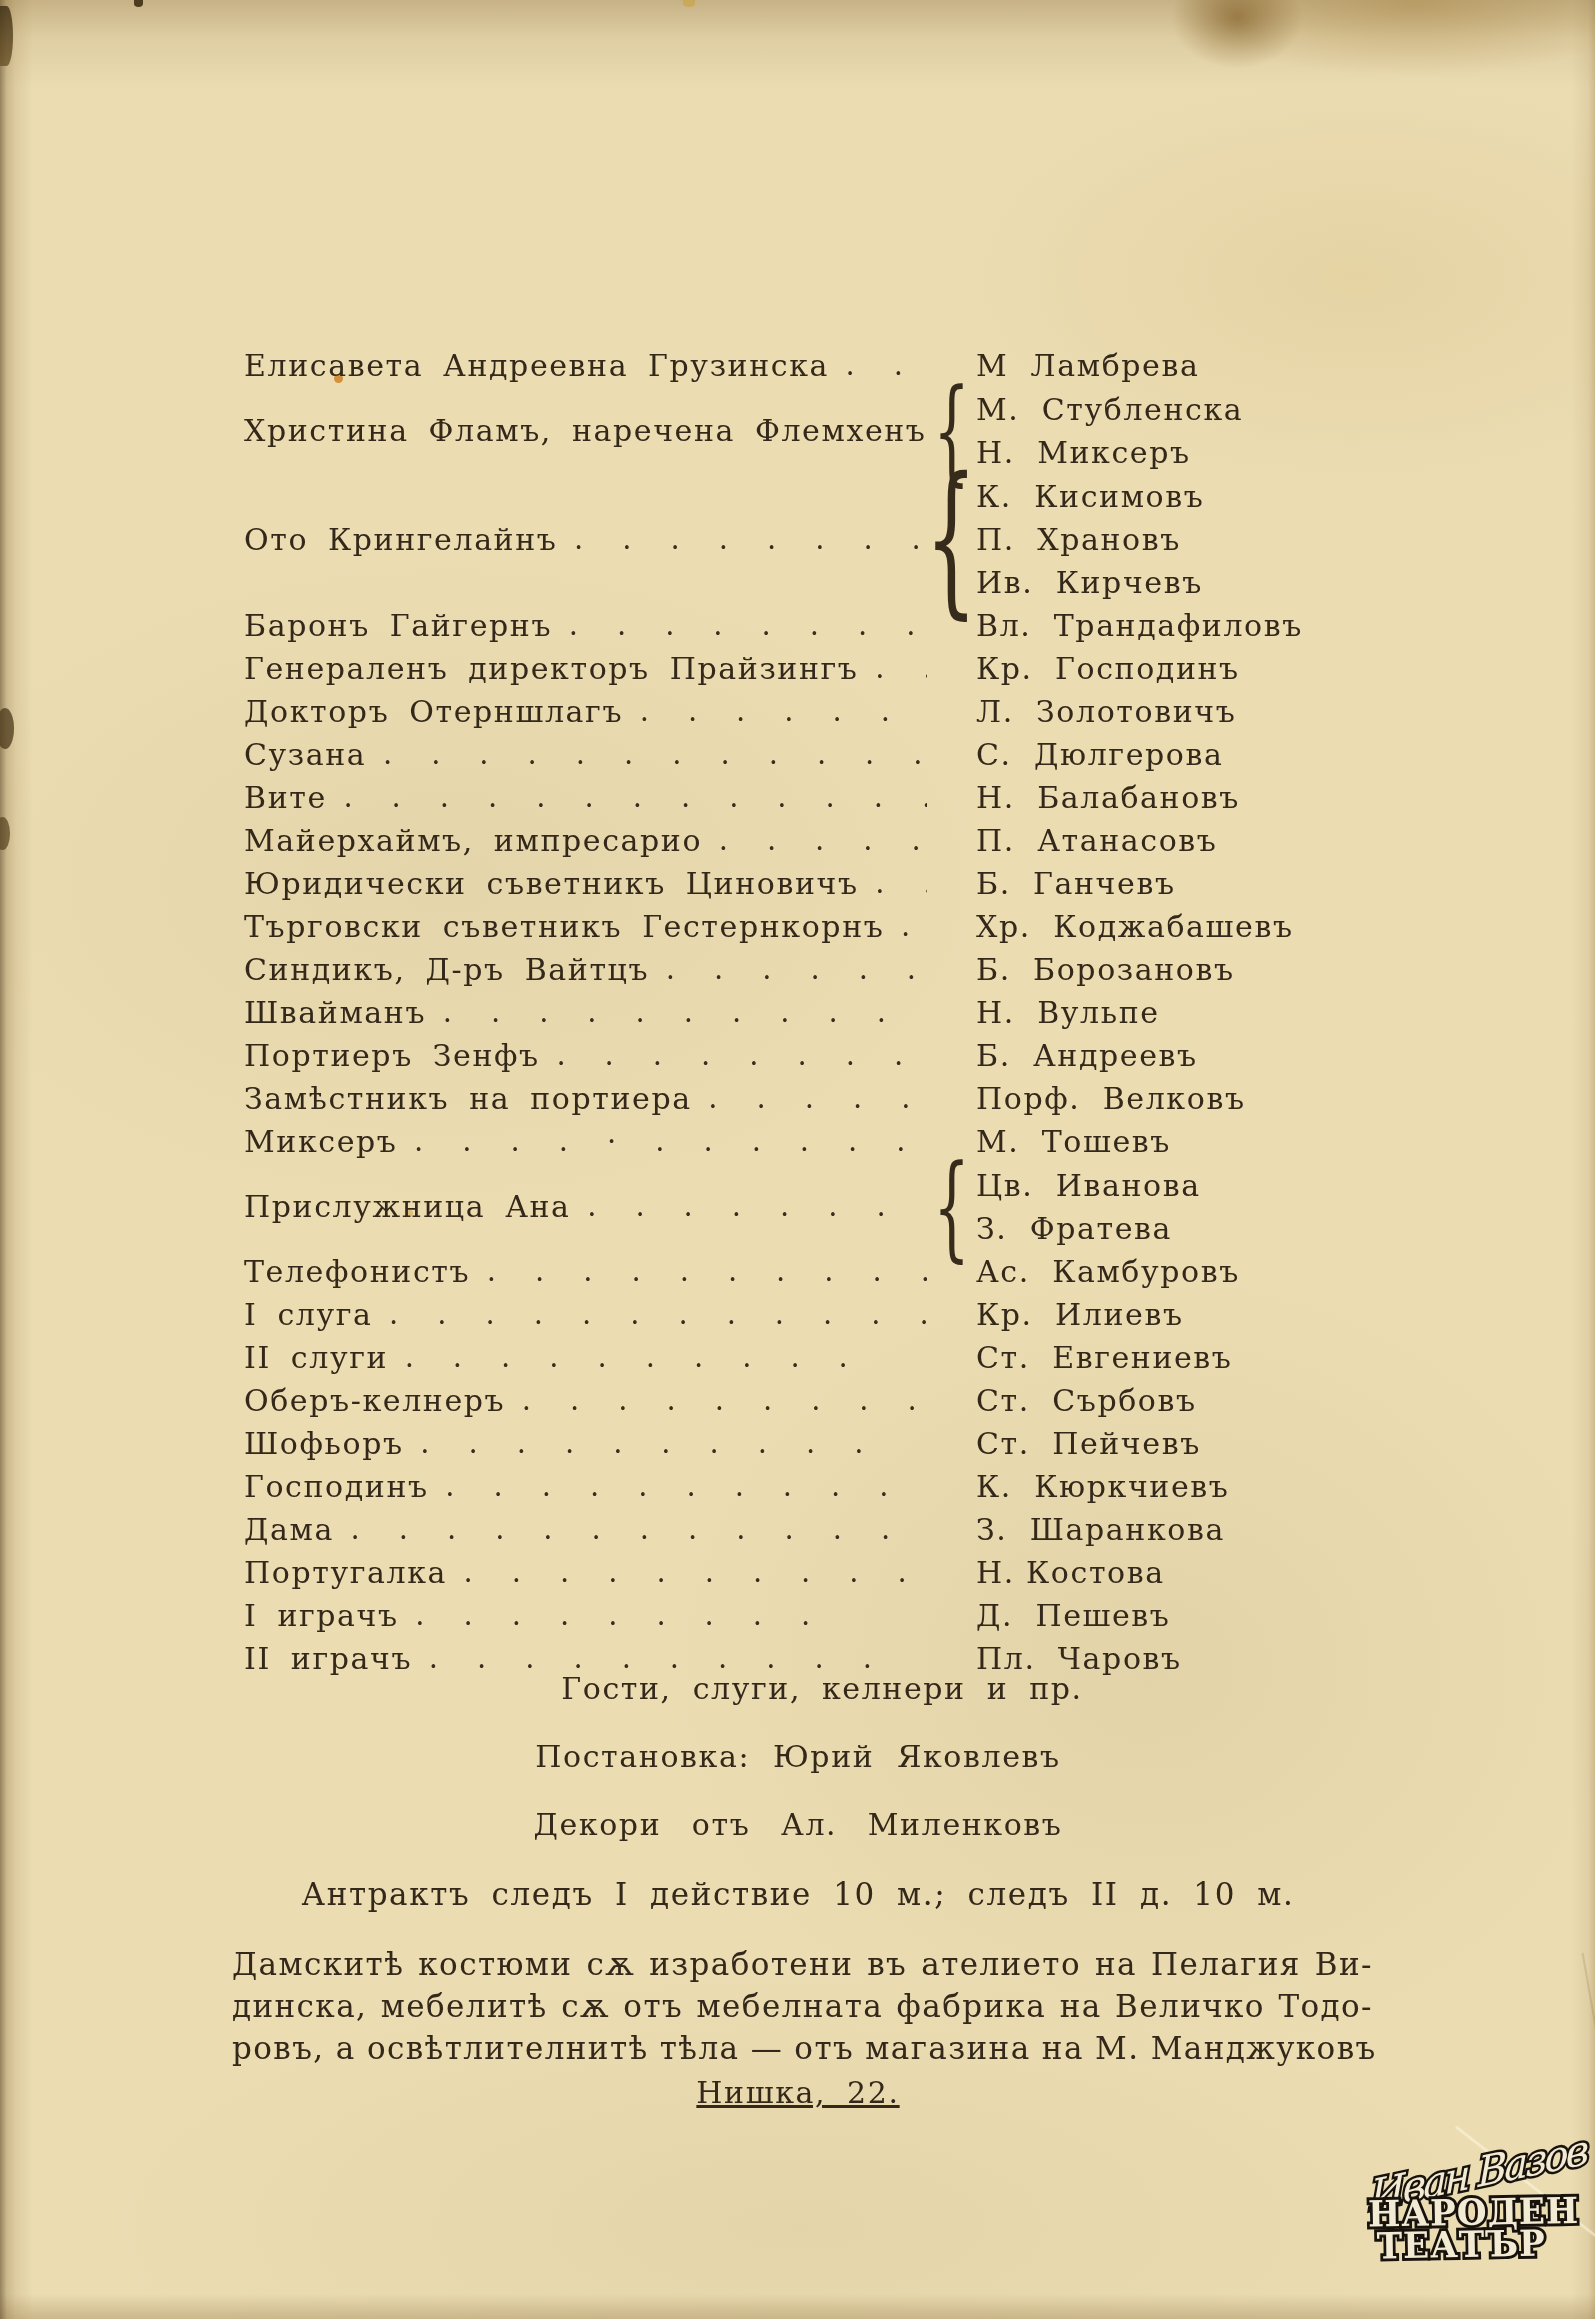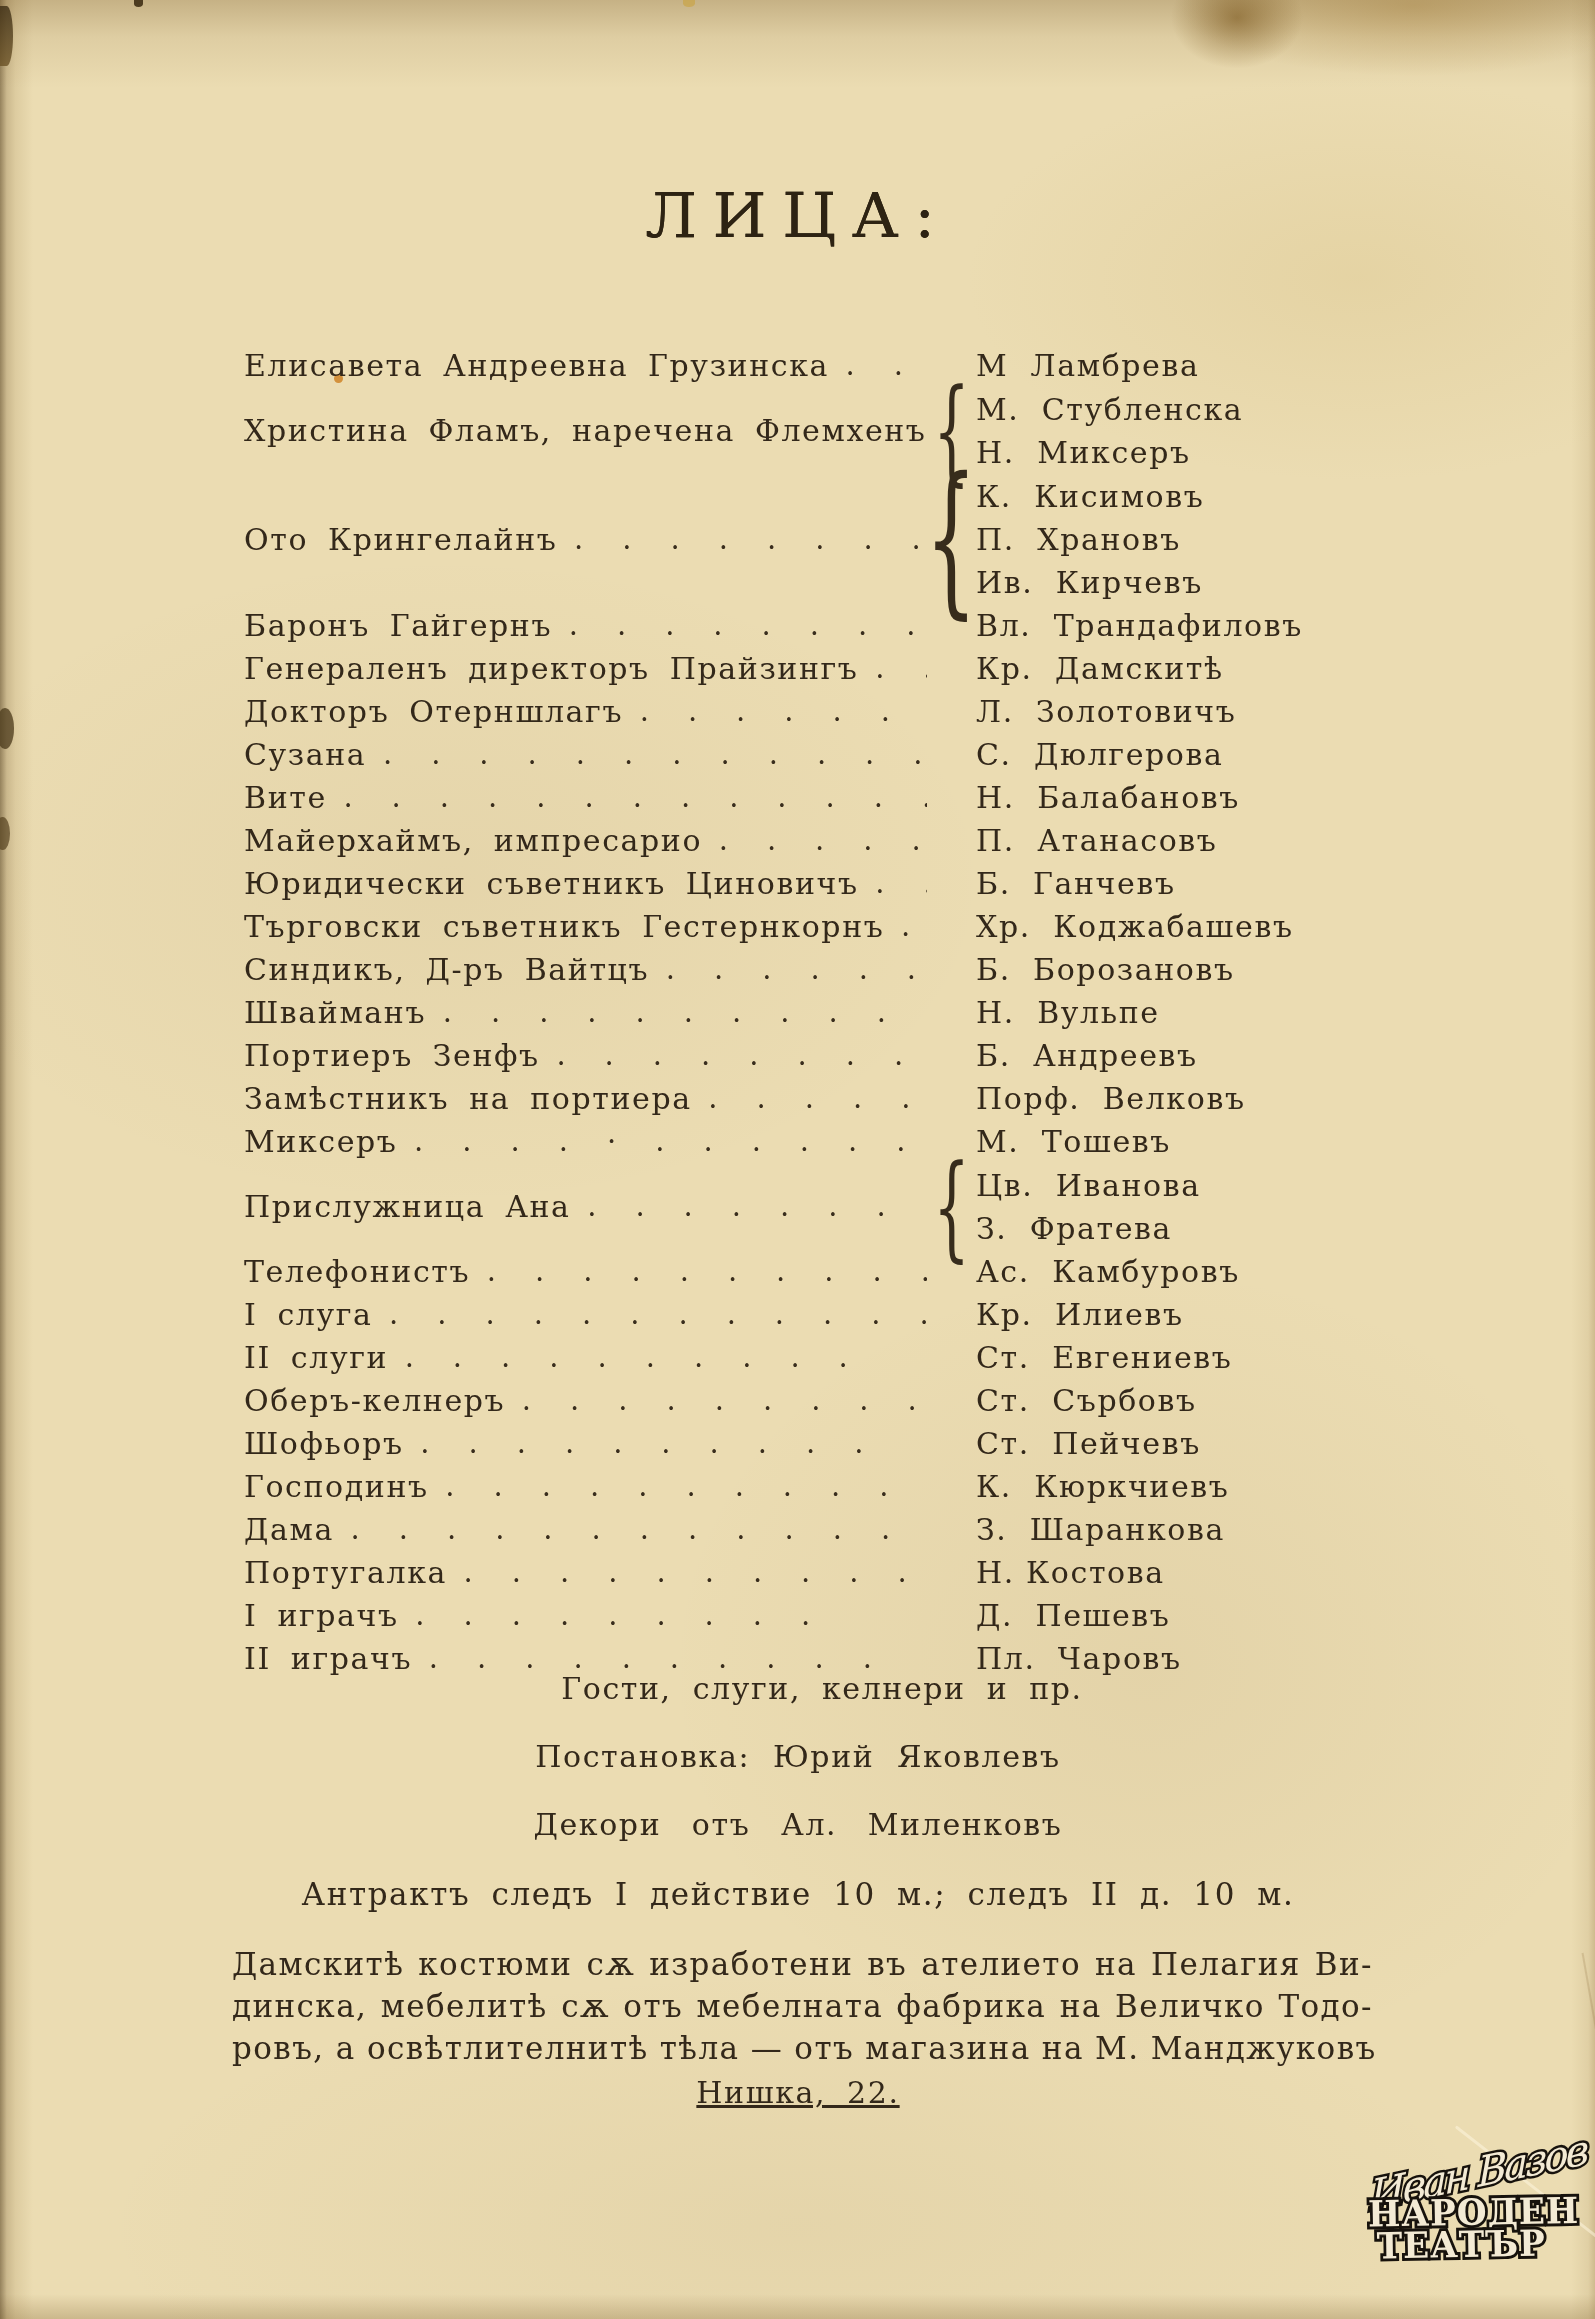--- a/index.html
+++ b/index.html
@@ -106,21 +106,20 @@
   <div class="corner-mark"></div>
   <div class="spot edge-blob1"></div>
   <div class="spot edge-blob2"></div>
   <div class="spot top-dot"></div>
   <div class="spot speck1"></div>
   <div class="spot speck2"></div>
   <div class="spot speck3"></div>
   <div class="crease"></div>
   <div class="crease2"></div>
 
-  <div class="title">ЛИЦА:</div>
 
   <div class="cast">
     <div class="cast-row">
       <div class="lead">
         <span class="role">Елисавета Андреевна Грузинска</span>
         <span class="dots">..</span>
       </div>
       <div class="brace-wrap">
         <span class="brace"></span>
       </div>
@@ -173,21 +172,21 @@
 
     <div class="cast-row">
       <div class="lead">
         <span class="role">Генераленъ директоръ Прайзингъ</span>
         <span class="dots">..</span>
       </div>
       <div class="brace-wrap">
         <span class="brace"></span>
       </div>
       <div class="actors">
-          <span class="actor">Кр.  Дамскитѣ</span>
+          <span class="actor">Кр.  Господинъ</span>
         </div>
     </div>
 
     <div class="cast-row">
       <div class="lead">
         <span class="role">Докторъ Отерншлагъ</span>
         <span class="dots">.......</span>
       </div>
       <div class="brace-wrap">
         <span class="brace"></span>

